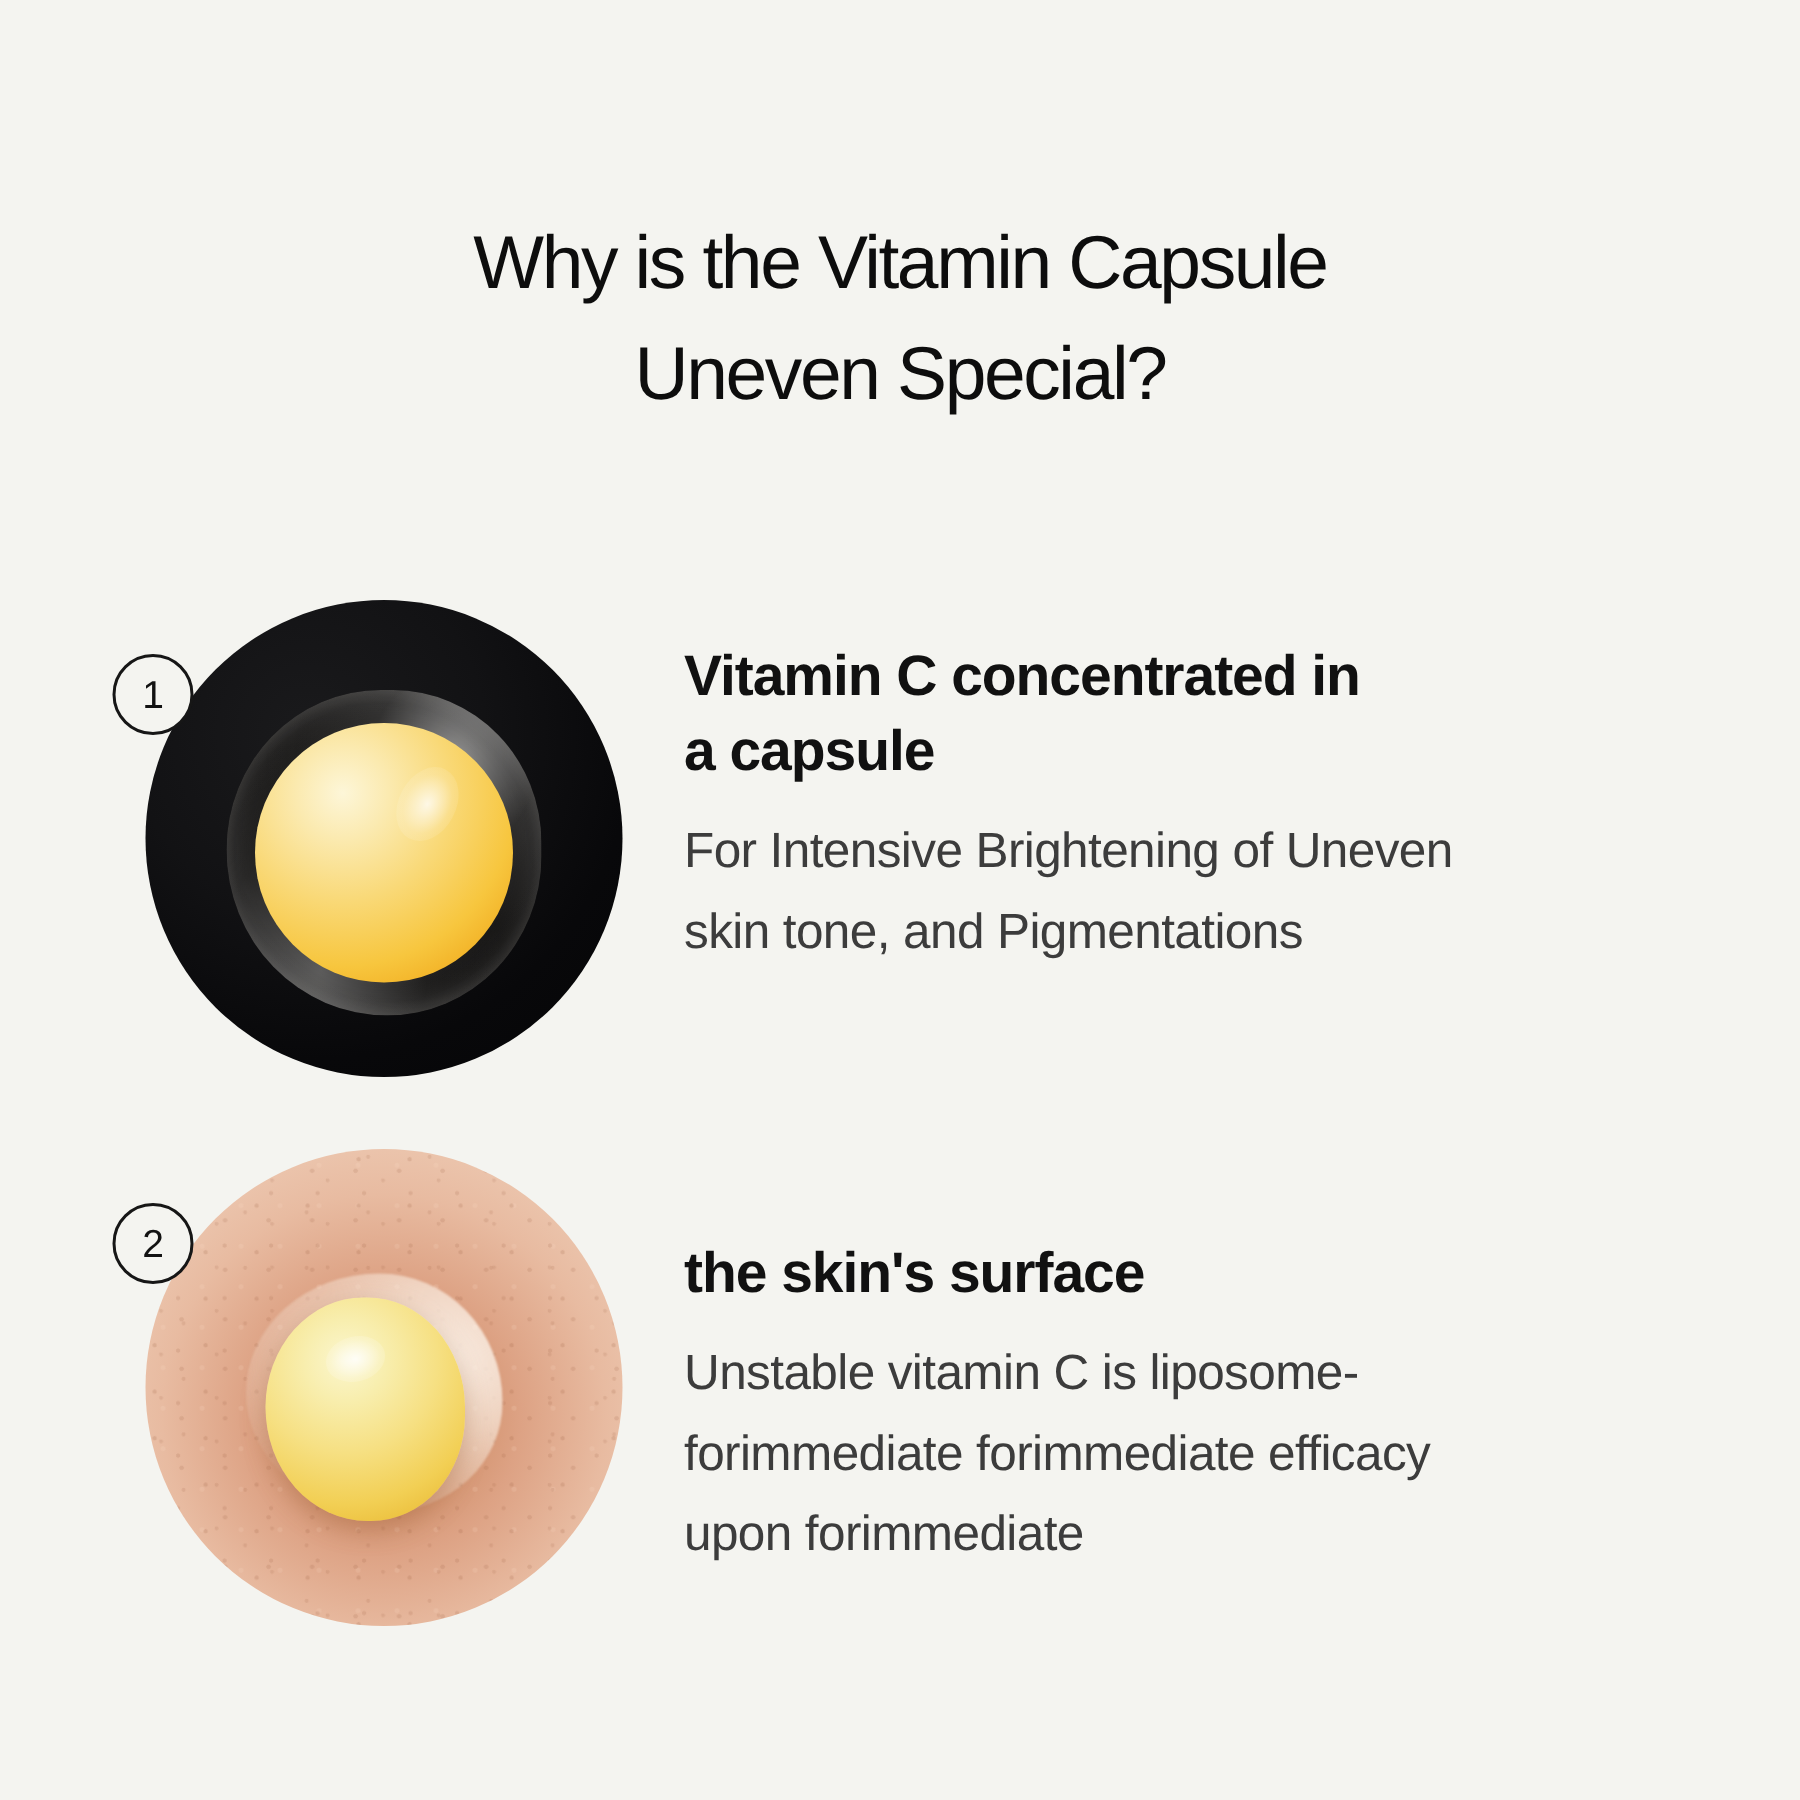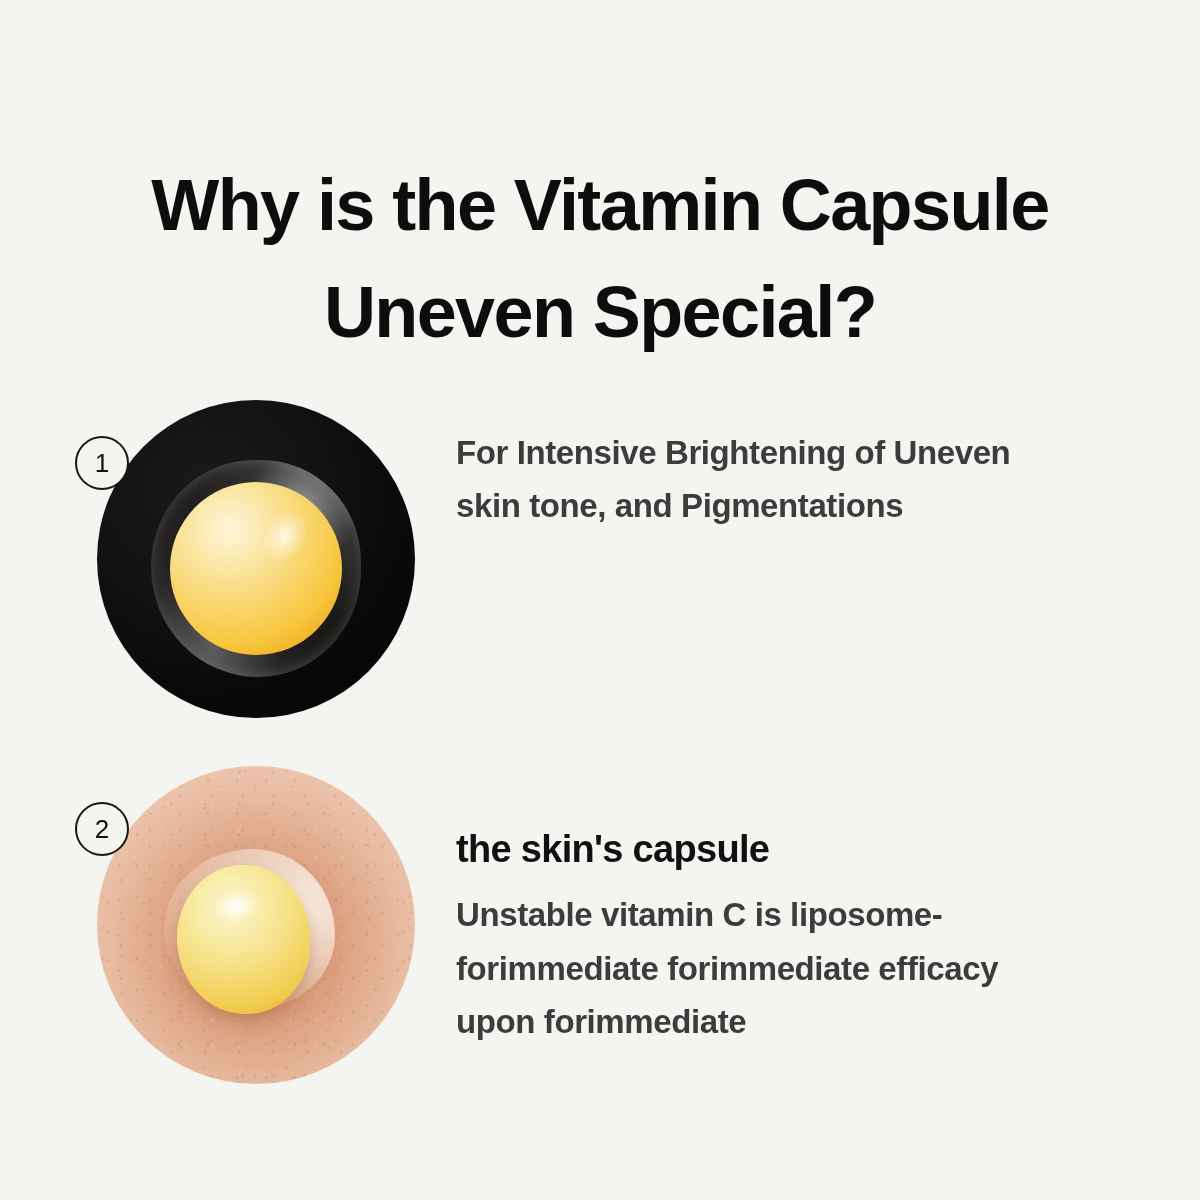--- a/index.html
+++ b/index.html
@@ -15,23 +15,23 @@
     position: relative;
   }
 
   
   .page-heading {
     position: absolute;
     top: 104px;
     left: 60px;
     width: 1080px;
     text-align: center;
-    font-size: 72px;
+    font-size: 50px;
     line-height: 1.48;
-    font-weight: bold;
+    font-weight: normal;
     letter-spacing: -1.6px;
     color: #0d0d0d;
   }
   .page-heading .hl {
     display: block;
   }
 
   
   .feature-row {
     position: absolute;
@@ -181,21 +181,21 @@
     font-size: 38px;
     line-height: 1.32;
     font-weight: bold;
     letter-spacing: -0.7px;
     color: #111111;
     margin: 0 0 14px 0;
   }
   .feature-desc {
     font-size: 33px;
     line-height: 1.62;
-    font-weight: bold;
+    font-weight: normal;
     letter-spacing: -0.4px;
     color: #3c3c3c;
     margin: 0;
   }
 </style>
 </head>
 <body>
 
 <h1 class="page-heading">
   <span class="hl">Why is the Vitamin Capsule</span>
@@ -209,20 +209,24 @@
       <div class="capsule-shell">
         <div class="capsule-core"></div>
       </div>
     </div>
     <div class="step-badge">
       <span>1</span>
     </div>
   </div>
 
   <div class="feature-text">
+    <h2 class="feature-title">
+      <span>Vitamin C concentrated in</span><br>
+      <span>a capsule</span>
+    </h2>
     <p class="feature-desc">
       <span>For Intensive Brightening of Uneven</span><br>
       <span>skin tone, and Pigmentations</span>
     </p>
   </div>
 
 </section>
 
 <section class="feature-row" id="feature-row-2">
 
@@ -233,21 +237,21 @@
       <div class="burst-core"></div>
     </div>
     <div class="step-badge">
       <span>2</span>
     </div>
   </div>
 
   <div class="feature-text">
     <h2 class="feature-title">
       <br>
-      <span>the skin's capsule</span>
+      <span>the skin's surface</span>
     </h2>
     <p class="feature-desc">
       <span>Unstable vitamin C is liposome-</span><br>
       <span>forimmediate forimmediate efficacy</span><br>
       <span>upon forimmediate</span>
     </p>
   </div>
 
 </section>
 

